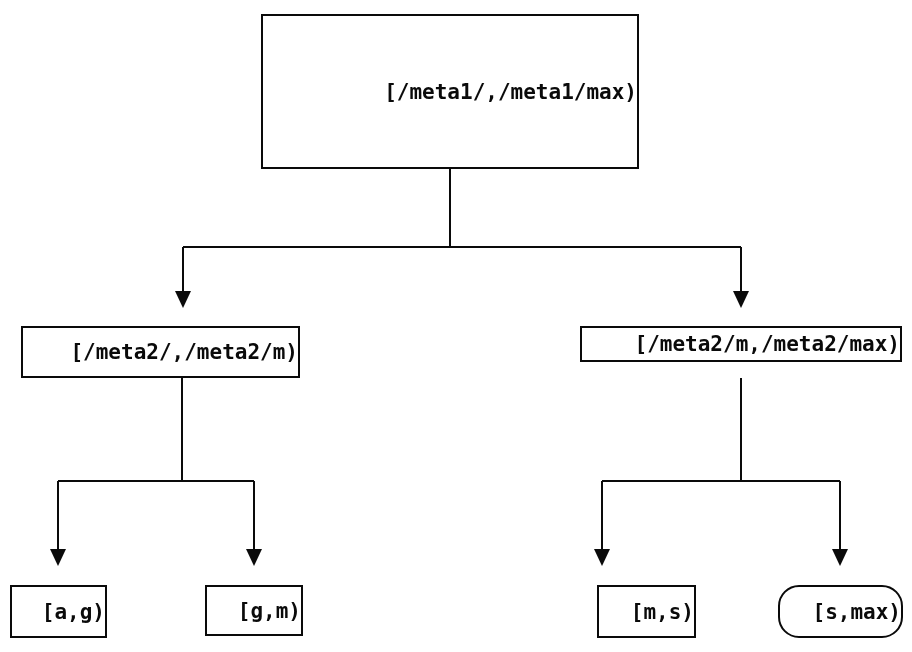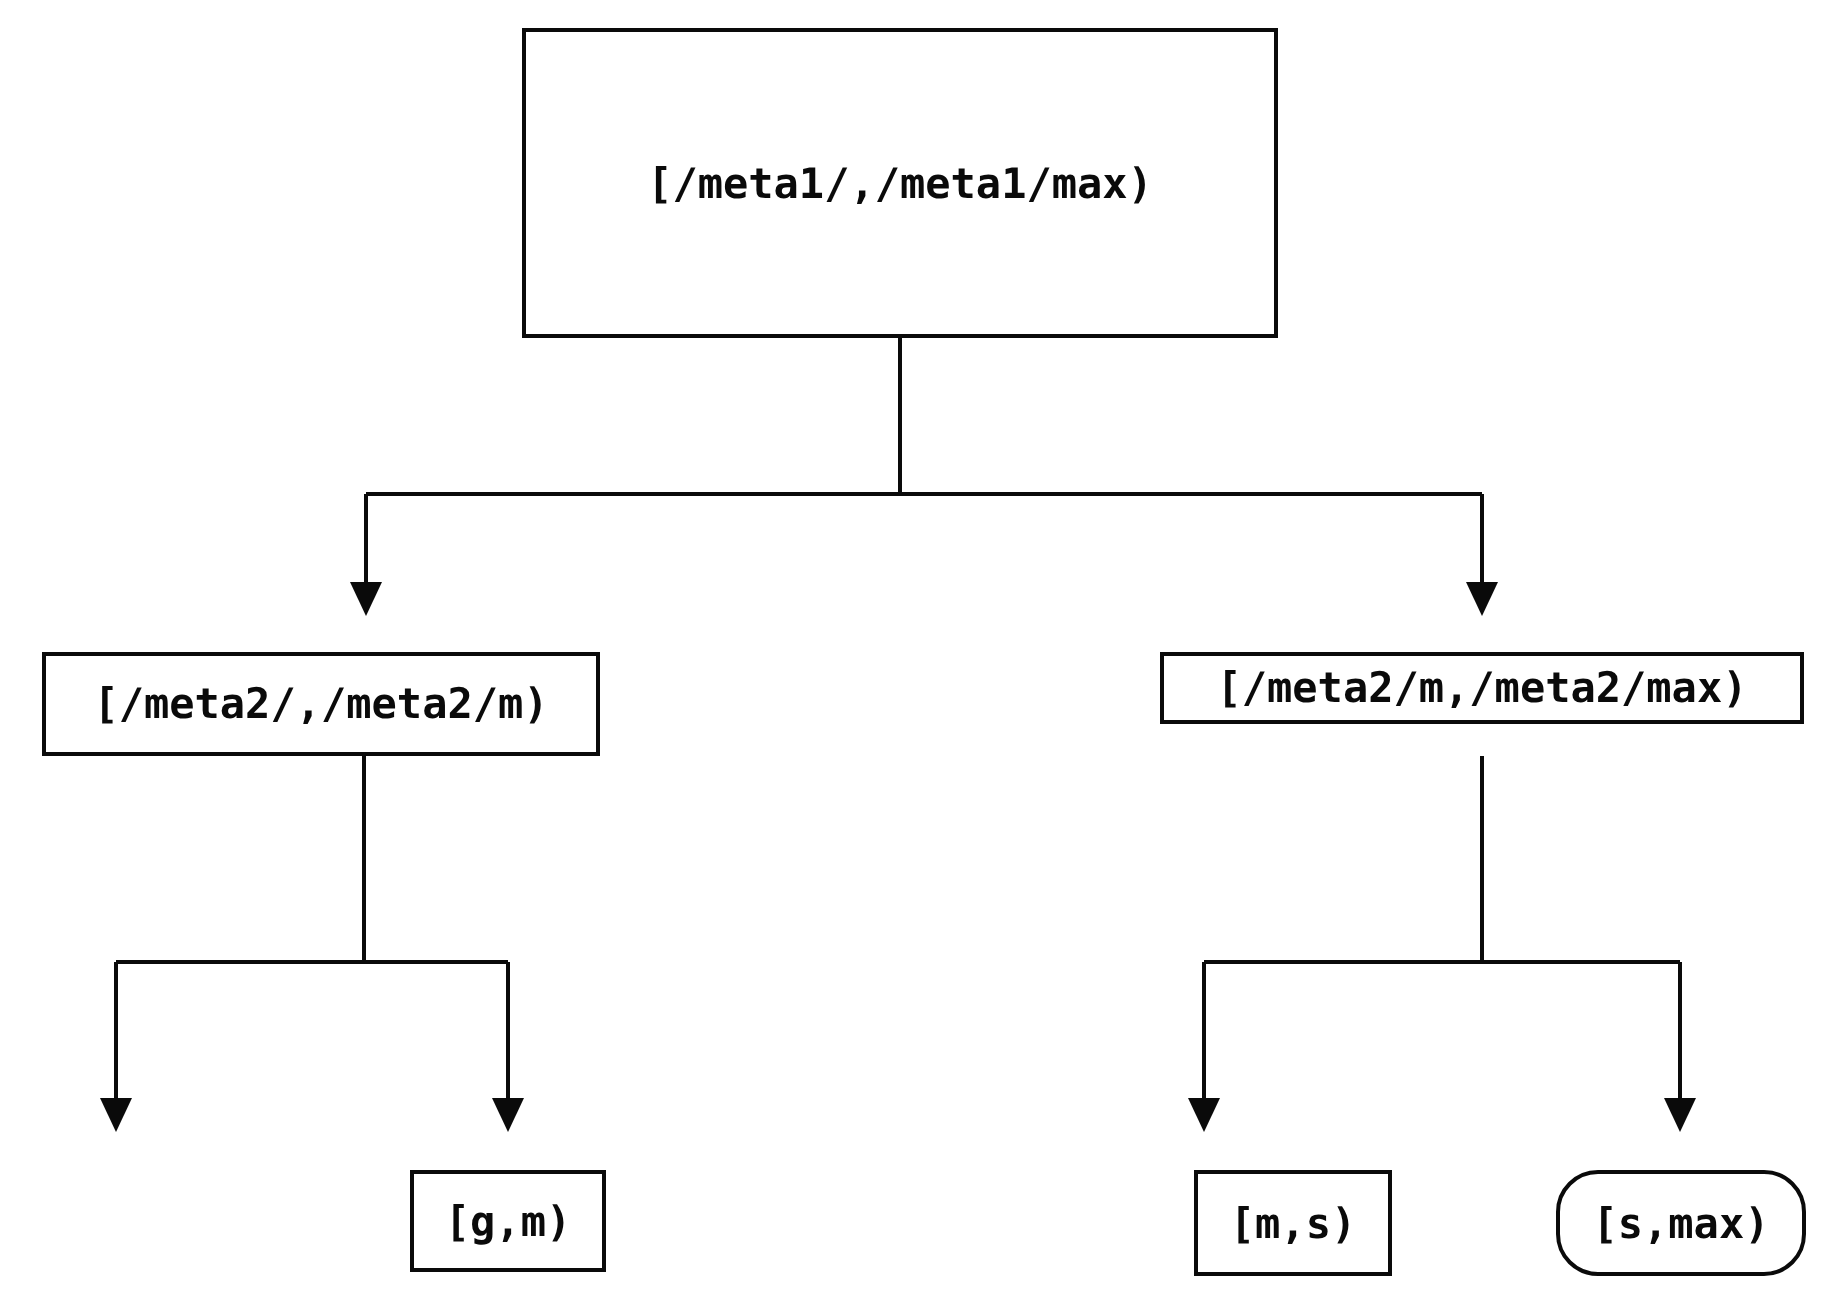--- a/index.html
+++ b/index.html
@@ -21,21 +21,21 @@
     width: 912px;
     height: 652px;
   }
   .node {
     position: absolute;
     box-sizing: border-box;
     border: 2px solid #0a0a0a;
     background: #ffffff;
     display: flex;
     align-items: center;
-    justify-content: center;
+    justify-content: flex-end;
     font-family: "DejaVu Sans Mono", "Liberation Mono", monospace;
     font-weight: bold;
     font-size: 21px;
     color: #0a0a0a;
     white-space: nowrap;
   }
   .node-root  { left: 261px; top: 14px;  width: 378px; height: 155px; }
   .node-left  { left: 21px;  top: 326px; width: 279px; height: 52px; }
   .node-right { left: 580px; top: 326px; width: 322px; height: 36px; }
   .node-ag    { left: 10px;  top: 585px; width: 97px;  height: 53px; }
@@ -77,20 +77,23 @@
   </div>
 
   <div class="node node-left">
     <span>[/meta2/,/meta2/m)</span>
   </div>
 
   <div class="node node-right">
     <span>[/meta2/m,/meta2/max)</span>
   </div>
 
+  <div class="node node-ag">
+    <span>[a,g)</span>
+  </div>
 
   <div class="node node-gm">
     <span>[g,m)</span>
   </div>
 
   <div class="node node-ms">
     <span>[m,s)</span>
   </div>
 
   <div class="node node-smax">

